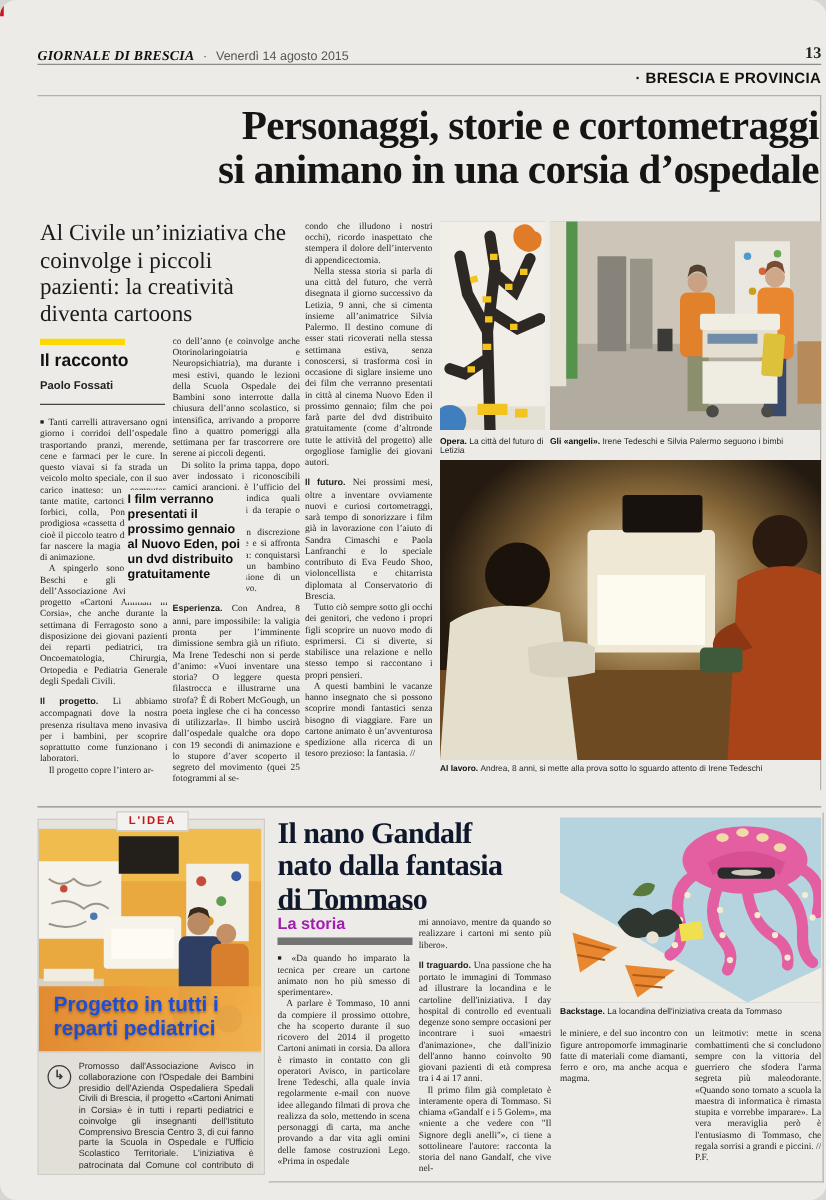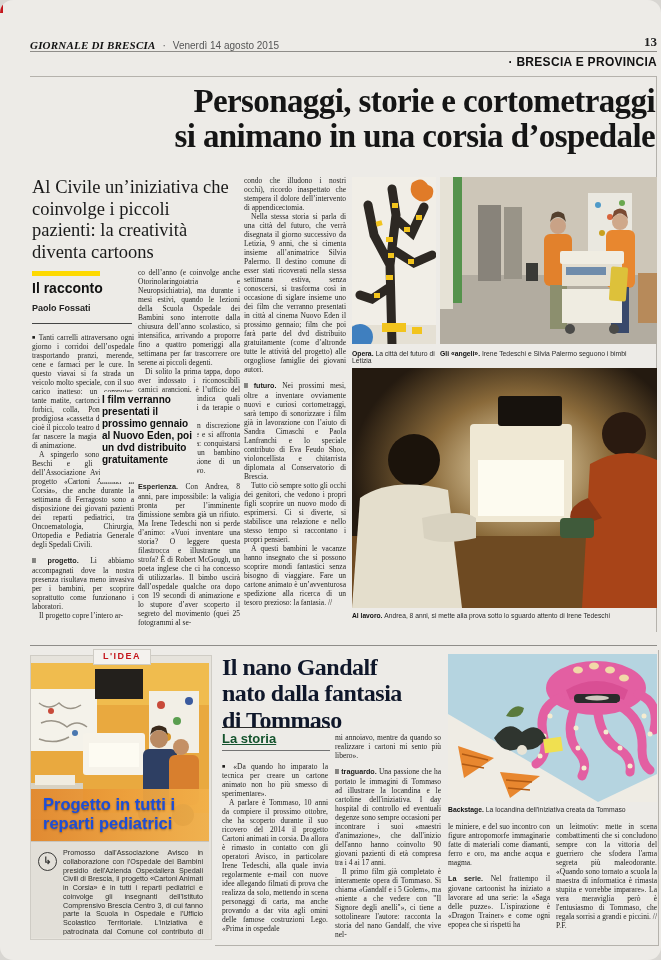--- a/index.html
+++ b/index.html
@@ -34,21 +34,21 @@
   
   .ideabox{border:1px solid #cfccc5;background:#e6e3dc;}
   .ideatab{background:#f4f2ee;border:1px solid #cfccc5;font:bold 9px "Liberation Sans",sans-serif;color:#c4161c;letter-spacing:1.5px;text-align:center;line-height:13px;z-index:4;}
   .ideaband{background:linear-gradient(90deg,#e2872b 0%,#eda03c 55%,#f2b14a 100%);opacity:.95;}
   .ideatitle{font:bold 16.5px/1.18 "Liberation Sans",sans-serif;color:#1d4ed8;text-shadow:0 1px 2px rgba(80,40,0,.45);}
   .ideatext{font:7.2px/1.22 "Liberation Sans",sans-serif;color:#2b2b28;text-align:justify;}
   .promoicon{width:17px;height:17px;border:1.5px solid #3a3a38;border-radius:50%;color:#3a3a38;font:bold 10px/15px "Liberation Sans",sans-serif;text-align:center;}
   
   .storybox{border-right:1px solid #b5b2ac;border-bottom:1px solid #b5b2ac;}
   .storyhead{font:bold 24px/1.1 "Liberation Serif",serif;color:#0f172a;letter-spacing:-.5px;}
-  .storykick{font:bold 13px "Liberation Sans",sans-serif;color:#14532d;border-top:1.5px solid #2b2b2b;border-bottom:1px solid #737373;padding:3px 0 4px 0;text-decoration:underline;}
+  .storykick{font:bold 13px "Liberation Sans",sans-serif;color:#a21caf;border-top:1.5px solid #2b2b2b;border-bottom:6px solid #737373;padding:3px 0 4px 0;}
   .redtick{background:#c4161c;}
 </style>
 </head>
 <body>
 
 <div id="page">
 
   <div class="abs redtick" style="left:0;top:0;width:3px;height:13px;"></div>
 
   <div class="abs" style="left:30px;top:35px;width:627px;height:14px;">
@@ -280,20 +280,19 @@
         <p class="bp first"><span class="sq">■ </span>«Da quando ho imparato la tecnica per creare un cartone animato non ho più smesso di sperimentare».</p>
         <p class="bp">A parlare è Tommaso, 10 anni da compiere il prossimo ottobre, che ha scoperto durante il suo ricovero del 2014 il progetto Cartoni animati in corsia. Da allora è rimasto in contatto con gli operatori Avisco, in particolare Irene Tedeschi, alla quale invia regolarmente e-mail con nuove idee allegando filmati di prova che realizza da solo, mettendo in scena personaggi di carta, ma anche provando a dar vita agli omini delle famose costruzioni Lego. «Prima in ospedale</p>
       </div>
     <div class="abs bodycol" style="left:120px;top:83px;width:106px;height:205px;">
         <p class="bp first">mi annoiavo, mentre da quando so realizzare i cartoni mi sento più libero».</p>
         <p class="bp leadp"><strong class="lead">Il traguardo. </strong>Una passione che ha portato le immagini di Tommaso ad illustrare la locandina e le cartoline dell'iniziativa. I day hospital di controllo ed eventuali degenze sono sempre occasioni per incontrare i suoi «maestri d'animazione», che dall'inizio dell'anno hanno coinvolto 90 giovani pazienti di età compresa tra i 4 ai 17 anni.</p>
         <p class="bp">Il primo film già completato è interamente opera di Tommaso. Si chiama «Gandalf e i 5 Golem», ma «niente a che vedere con "Il Signore degli anelli"», ci tiene a sottolineare l'autore: racconta la storia del nano Gandalf, che vive nel-</p>
       </div>
     <div class="abs bodycol" style="left:233px;top:172px;width:102px;height:116px;">
         <p class="bp first">le miniere, e del suo incontro con figure antropomorfe immaginarie fatte di materiali come diamanti, ferro e oro, ma anche acqua e magma.</p>
-        <p class="bp leadp"><strong class="lead">La serie. </strong>Nel frattempo il giovane cartoonist ha iniziato a lavorare ad una serie: la «Saga delle puzze». L'ispirazione è «Dragon Trainer» e come ogni epopea che si rispetti ha</p>
       </div>
     <div class="abs bodycol" style="left:341px;top:172px;width:101px;height:116px;">
         <p class="bp first">un leitmotiv: mette in scena combattimenti che si concludono sempre con la vittoria del guerriero che sfodera l'arma segreta più maleodorante. «Quando sono tornato a scuola la maestra di informatica è rimasta stupita e vorrebbe imparare». La vera meraviglia però è l'entusiasmo di Tommaso, che regala sorrisi a grandi e piccini. // P.F.</p>
       </div>
   </div>
 
 </div>
 
 </body></html>

